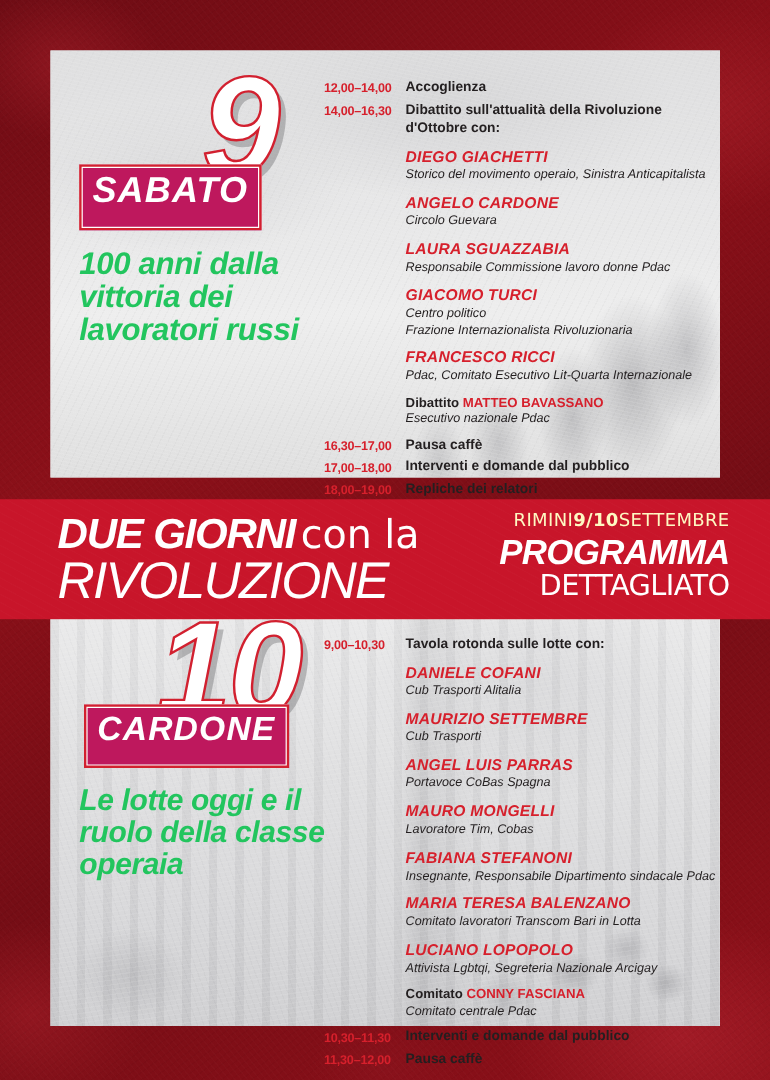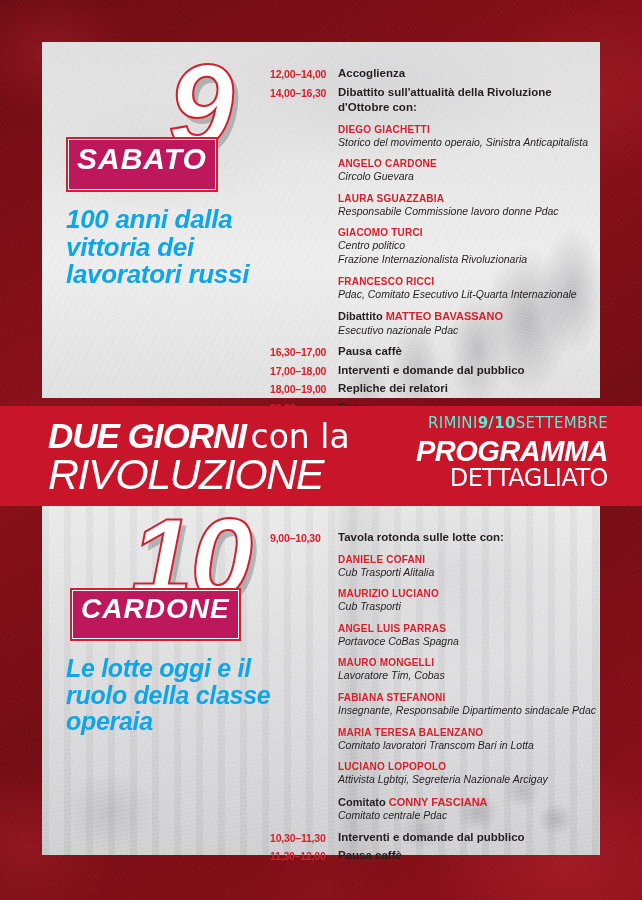--- a/index.html
+++ b/index.html
@@ -98,72 +98,72 @@
     color:#fff;font-weight:bold;font-style:italic;
     letter-spacing:1px;
     padding:5px 11px 16px 11px;
     box-shadow:inset 0 0 0 2px #d2202f, inset 0 0 0 3px #ffffff;
     position:relative;
   }
   #badge-sat{font-size:30px;margin-top:-34px;}
   #badge-sun{font-size:28px;margin-top:-30px;margin-left:4px;}
 
   .day-title{
-    color:#0ea5e9;font-weight:bold;font-style:italic;
+    color:#22c55e;font-weight:bold;font-style:italic;
     font-size:26px;line-height:1.07;margin-top:14px;
     letter-spacing:-.3px;
   }
   #title-sun{font-size:25px;}
 
   
   .schedule{position:absolute;z-index:6;width:330px;}
   #sched-sat{left:270px;top:66px;}
   #sched-sun{left:270px;top:530px;}
 
   .row{display:flex;margin-bottom:3px;}
   .time{
     width:68px;flex:0 0 68px;
     color:#d6202c;font-size:10.5px;font-weight:bold;
     line-height:1.35;padding-top:1px;letter-spacing:-.2px;
   }
   .desc{flex:1;color:#231f20;font-size:11.5px;line-height:1.35;font-weight:bold;}
 
   .speaker{margin-top:8px;}
   .speaker:first-child{margin-top:0;}
-  .sp-name{color:#d6202c;font-size:10px;font-weight:bold;letter-spacing:.2px;line-height:1.3;}
+  .sp-name{color:#d6202c;font-size:13px;font-weight:bold;letter-spacing:.2px;line-height:1.3;font-style:italic;}
   .sp-role{color:#231f20;font-size:10.5px;font-style:italic;line-height:1.3;}
   .intro-line{font-size:11px;color:#231f20;font-weight:bold;line-height:1.3;}
   .intro-line .hl{color:#d6202c;font-weight:bold;}
   .sub-it{font-size:10.5px;font-style:italic;color:#231f20;line-height:1.35;}
   .speakers-wrap{margin-top:7px;margin-bottom:7px;}
 
   
   #band{
-    position:absolute;left:0;top:406px;width:642px;height:100px;
+    position:absolute;left:0;top:416px;width:642px;height:100px;
     background:#c8152a;z-index:8;
   }
   #band .band-tex{
     position:absolute;inset:0;opacity:.18;
     background-image:repeating-linear-gradient(28deg, rgba(255,255,255,.07) 0 1px, rgba(0,0,0,0) 1px 6px);
   }
   .band-left{position:absolute;left:48px;top:14px;z-index:2;}
   .bl-1{line-height:.92;white-space:nowrap;}
   .bl-1 .strong{
     color:#fff;font-weight:bold;font-style:italic;font-size:35px;letter-spacing:-1px;
   }
   .bl-1 .light{
     color:#fff;font-weight:normal;font-size:33px;letter-spacing:0px;
     font-family:"DejaVu Sans", sans-serif;
   }
   .bl-2{
     color:#fff;font-weight:normal;font-style:italic;font-size:43px;
     letter-spacing:-1.5px;line-height:.95;margin-top:2px;white-space:nowrap;
   }
   .band-right{position:absolute;right:34px;top:8px;text-align:right;z-index:2;}
-  .br-date{color:#5eead4;font-size:15px;letter-spacing:.3px;white-space:nowrap;
+  .br-date{color:#fef9c3;font-size:15px;letter-spacing:.3px;white-space:nowrap;
            font-family:"DejaVu Sans", sans-serif;}
   .br-date .b{font-weight:bold;}
   .br-prog{color:#fff;font-weight:bold;font-style:italic;font-size:29px;letter-spacing:-.5px;line-height:1;margin-top:5px;}
   .br-det{color:#fff;font-weight:normal;font-size:24px;letter-spacing:-.5px;line-height:1;
           font-family:"DejaVu Sans", sans-serif;}
 </style>
 </head>
 <body>
 
 <div class="poster">
@@ -297,21 +297,21 @@
         <div class="desc">Tavola rotonda sulle lotte con:</div>
       </div>
       <div class="row speakers-wrap">
         <div class="time"></div>
         <div style="flex: 1 1 0%;">
           <div class="speaker">
             <div class="sp-name">DANIELE COFANI</div>
             <div class="sp-role">Cub Trasporti Alitalia</div>
           </div>
           <div class="speaker">
-            <div class="sp-name">MAURIZIO LUCIANO</div>
+            <div class="sp-name">MAURIZIO SETTEMBRE</div>
             <div class="sp-role">Cub Trasporti</div>
           </div>
           <div class="speaker">
             <div class="sp-name">ANGEL LUIS PARRAS</div>
             <div class="sp-role">Portavoce CoBas Spagna</div>
           </div>
           <div class="speaker">
             <div class="sp-name">MAURO MONGELLI</div>
             <div class="sp-role">Lavoratore Tim, Cobas</div>
           </div>

